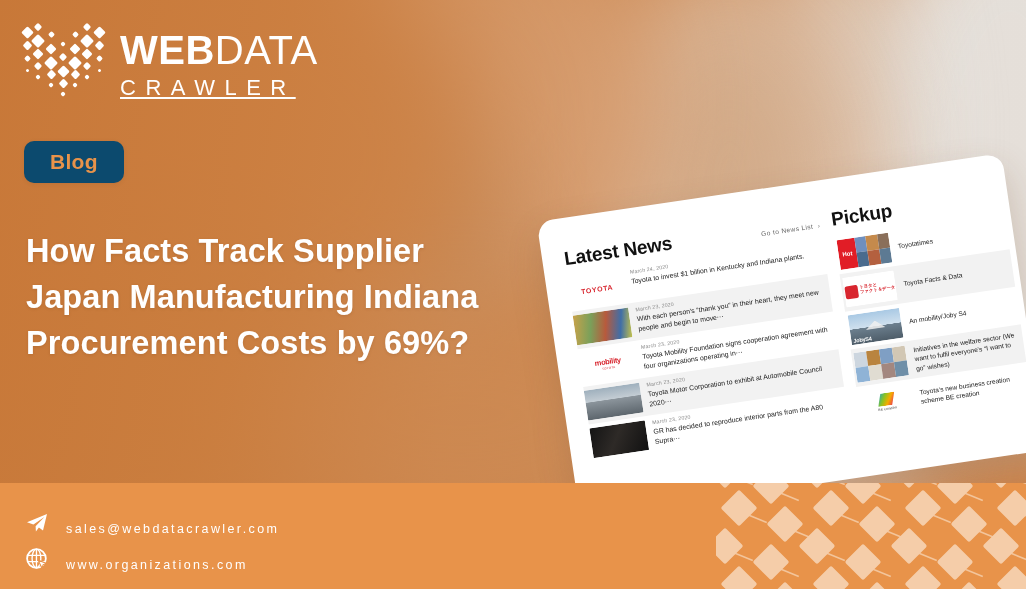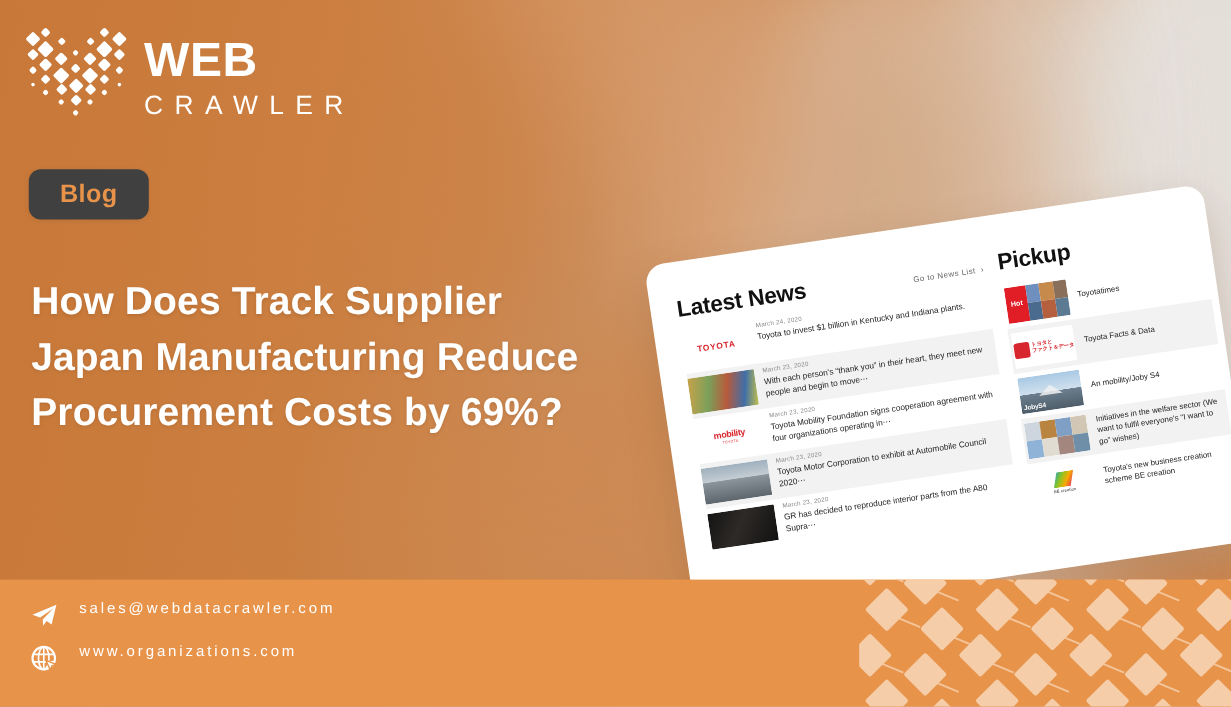--- a/index.html
+++ b/index.html
@@ -36,37 +36,37 @@
         rgba(245,243,240,0) 100%);}
 
   
   .logo{position:absolute;left:20px;top:22px;display:flex;align-items:center;gap:14px;}
   .logo-mark{position:relative;width:86px;height:84px;}
   .logo-mark i{position:absolute;background:#fff;transform:rotate(45deg);border-radius:1.5px;display:block;}
   .logo-type{line-height:1;}
   .wordmark{display:flex;align-items:baseline;color:#fff;}
   .wm-bold{font-size:40px;font-weight:700;letter-spacing:.5px;}
   .wm-light{font-size:40px;font-weight:300;letter-spacing:.5px;}
-  .wm-sub{color:#fff;font-size:22px;font-weight:300;letter-spacing:9.5px;margin-top:7px;}
-
-  
-  .badge{position:absolute;left:24px;top:141px;background:#404040;border-radius:10px;
+  .wm-sub{color:#fff;font-size:22px;font-weight:300;letter-spacing:9.5px;margin-top:7px;text-decoration:underline;}
+
+  
+  .badge{position:absolute;left:24px;top:141px;background:#0c4a6e;border-radius:10px;
          padding:9px 26px;box-shadow:0 1px 4px rgba(90,50,20,.10);}
   .badge span{color:#e8934a;font-size:21px;font-weight:700;letter-spacing:.3px;}
 
   
   .headline{position:absolute;left:26px;top:206px;width:560px;color:#fff;
             font-size:32.5px;font-weight:700;line-height:1.42;letter-spacing:.1px;
             text-shadow:0 1px 3px rgba(120,70,30,.22);}
   .headline .ln{display:block;white-space:nowrap;}
 
   
   .footer{position:absolute;left:0;bottom:0;width:100%;height:106px;background:#e8934a;overflow:hidden;}
   .footer-rows{position:absolute;left:24px;top:17px;z-index:3;}
-  .frow{display:flex;align-items:flex-start;gap:16px;height:36px;}
+  .frow{display:flex;align-items:flex-end;gap:16px;height:36px;}
   .frow .txt{color:#fff;font-size:12.5px;letter-spacing:2.4px;font-weight:400;}
   .ficon{width:26px;height:26px;display:flex;align-items:center;justify-content:center;}
   .ficon svg{display:block;}
 
   
   .deco{position:absolute;right:-20px;bottom:-30px;width:330px;height:190px;z-index:1;}
 
   
   .card-wrap{position:absolute;left:556px;top:186px;width:470px;height:300px;
              transform:rotate(-8.4deg);transform-origin:50% 50%;}
@@ -176,32 +176,33 @@
         <i style="left: 64px; top: 41px; width: 6px; height: 6px;"></i>
         <i style="left: 65px; top: 53px; width: 4px; height: 4px;"></i>
         <i style="left: 74.5px; top: 6px; width: 9px; height: 9px;"></i>
         <i style="left: 75.5px; top: 20px; width: 7px; height: 7px;"></i>
         <i style="left: 76.5px; top: 34px; width: 5px; height: 5px;"></i>
         <i style="left: 77.5px; top: 47px; width: 3px; height: 3px;"></i>
       </div>
     <div class="logo-type">
       <div class="wordmark">
         <span class="wm-bold">WEB</span>
+        <span class="wm-light">DATA</span>
       </div>
       <div class="wm-sub">CRAWLER</div>
     </div>
   </div>
 
   <div class="badge">
     <span>Blog</span>
   </div>
 
   <h1 class="headline">
-    <span class="ln">How Does Track Supplier</span>
-    <span class="ln">Japan Manufacturing Reduce</span>
+    <span class="ln">How Facts Track Supplier</span>
+    <span class="ln">Japan Manufacturing Indiana</span>
     <span class="ln">Procurement Costs by 69%?</span>
   </h1>
 
   <div class="card-wrap">
     <div class="card">
       <div class="card-inner">
         <div class="cols">
 
           <div class="col-news">
             <div class="newshead">

